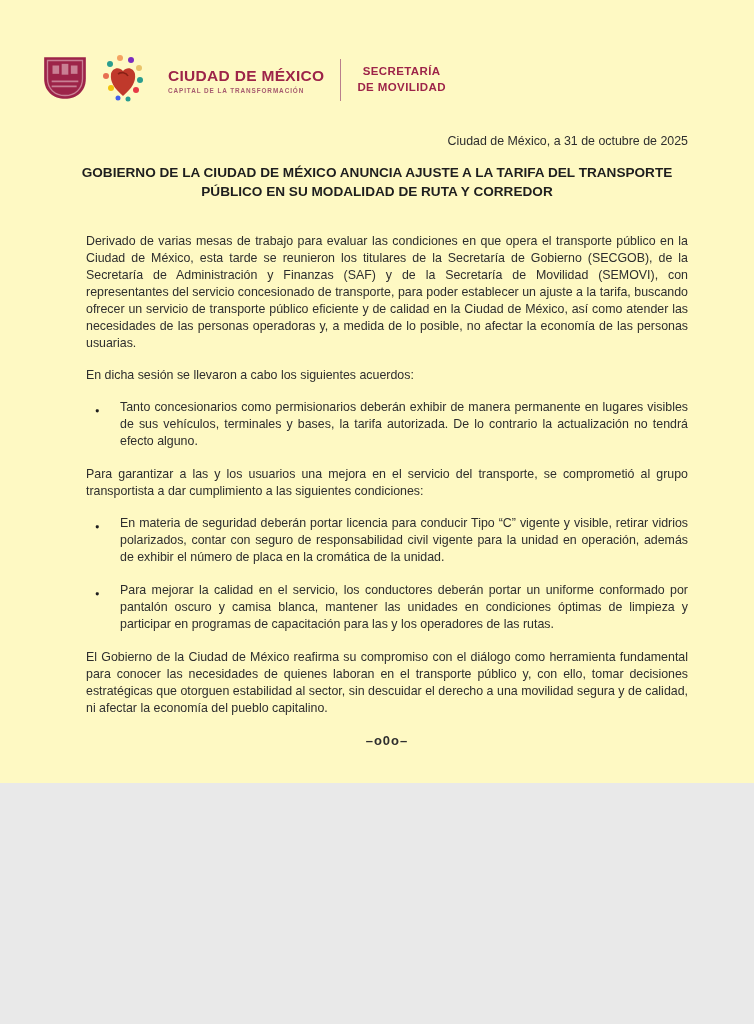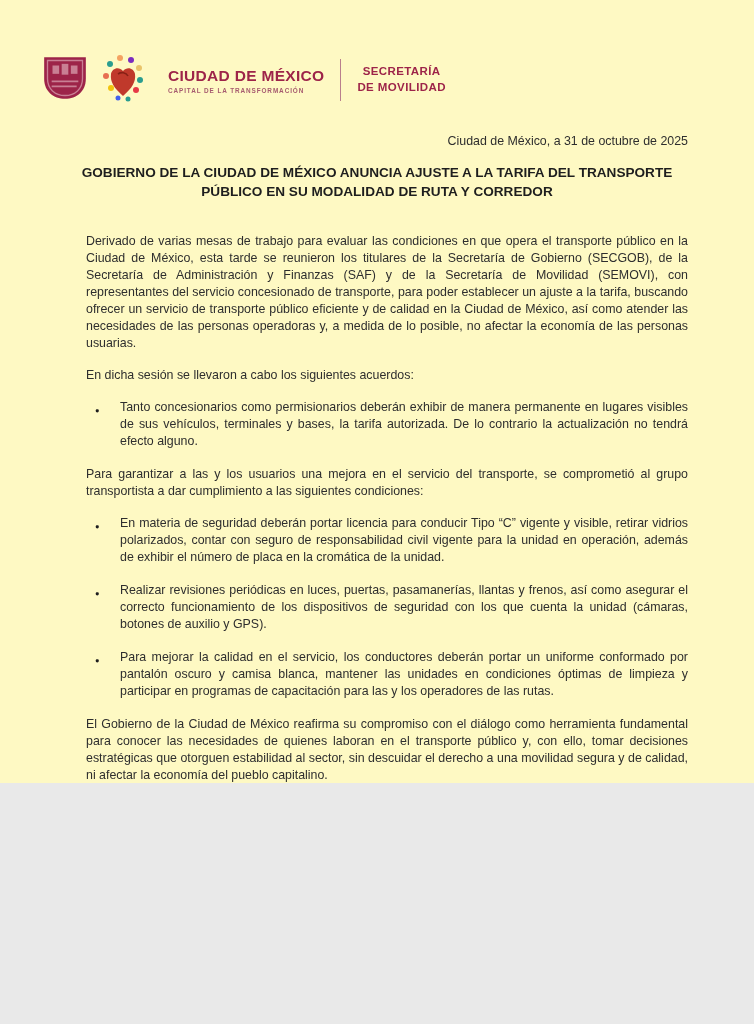--- a/index.html
+++ b/index.html
@@ -100,21 +100,20 @@
 
   <div class="body-copy">
     <p>Derivado de varias mesas de trabajo para evaluar las condiciones en que opera el transporte público en la Ciudad de México, esta tarde se reunieron los titulares de la Secretaría de Gobierno (SECGOB), de la Secretaría de Administración y Finanzas (SAF) y de la Secretaría de Movilidad (SEMOVI), con representantes del servicio concesionado de transporte, para poder establecer un ajuste a la tarifa, buscando ofrecer un servicio de transporte público eficiente y de calidad en la Ciudad de México, así como atender las necesidades de las personas operadoras y, a medida de lo posible, no afectar la economía de las personas usuarias.</p>
     <p>En dicha sesión se llevaron a cabo los siguientes acuerdos:</p>
     <ul class="doc-list">
       <li>Tanto concesionarios como permisionarios deberán exhibir de manera permanente en lugares visibles de sus vehículos, terminales y bases, la tarifa autorizada. De lo contrario la actualización no tendrá efecto alguno.</li>
     </ul>
     <p>Para garantizar a las y los usuarios una mejora en el servicio del transporte, se comprometió al grupo transportista a dar cumplimiento a las siguientes condiciones:</p>
     <ul class="doc-list">
       <li>En materia de seguridad deberán portar licencia para conducir Tipo “C” vigente y visible, retirar vidrios polarizados, contar con seguro de responsabilidad civil vigente para la unidad en operación, además de exhibir el número de placa en la cromática de la unidad.</li>
-      <li>Realizar revisiones periódicas en luces, puertas, pasamanerías, llantas y frenos, así como asegurar el correcto funcionamiento de los dispositivos de seguridad con los que cuenta la unidad (cámaras, botones de auxilio y GPS).</li>
       <li>Para mejorar la calidad en el servicio, los conductores deberán portar un uniforme conformado por pantalón oscuro y camisa blanca, mantener las unidades en condiciones óptimas de limpieza y participar en programas de capacitación para las y los operadores de las rutas.</li>
     </ul>
     <p>El Gobierno de la Ciudad de México reafirma su compromiso con el diálogo como herramienta fundamental para conocer las necesidades de quienes laboran en el transporte público y, con ello, tomar decisiones estratégicas que otorguen estabilidad al sector, sin descuidar el derecho a una movilidad segura y de calidad, ni afectar la economía del pueblo capitalino.</p>
     <p class="closing">–o0o–</p>
   </div>
 
   <div class="footer-bar"></div>
   <div class="footer-logos">
     <div class="logo-2025">
       <span>

